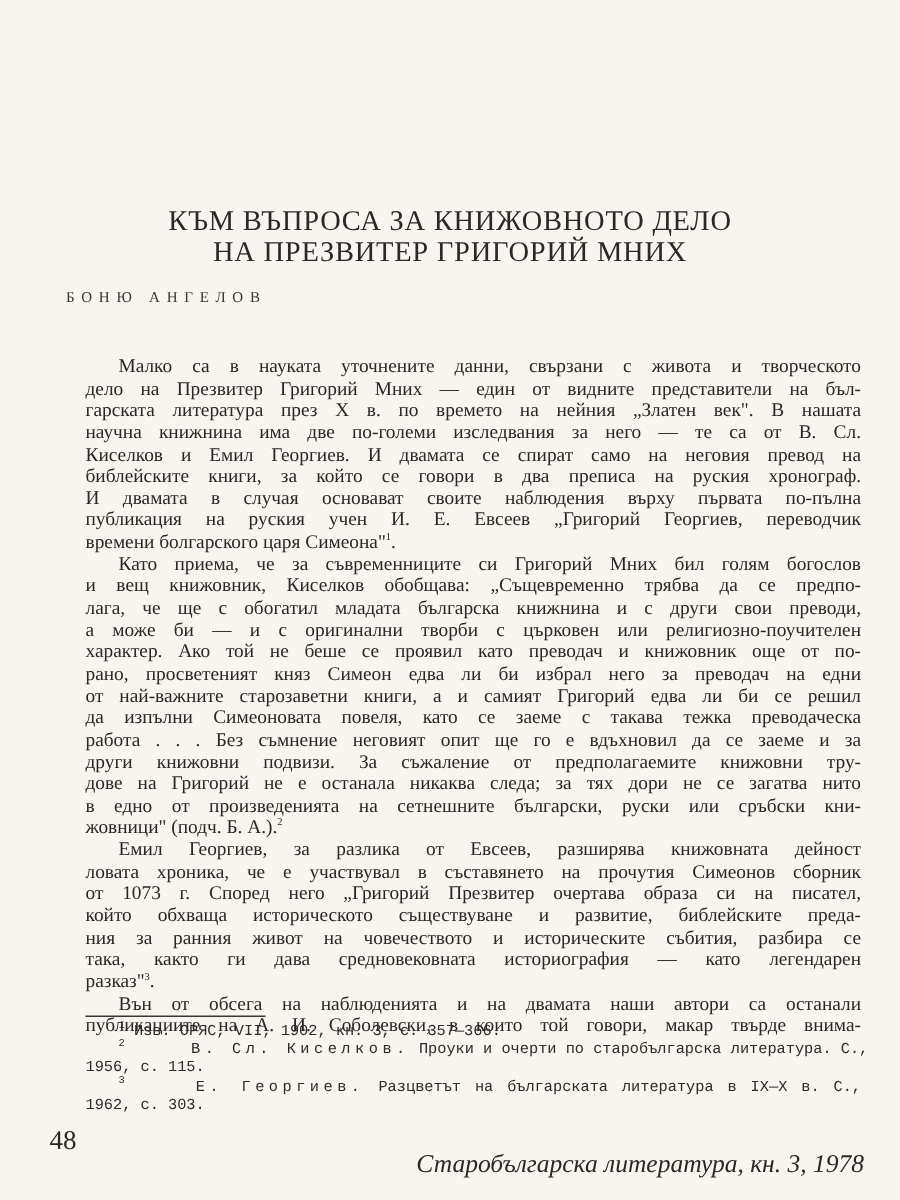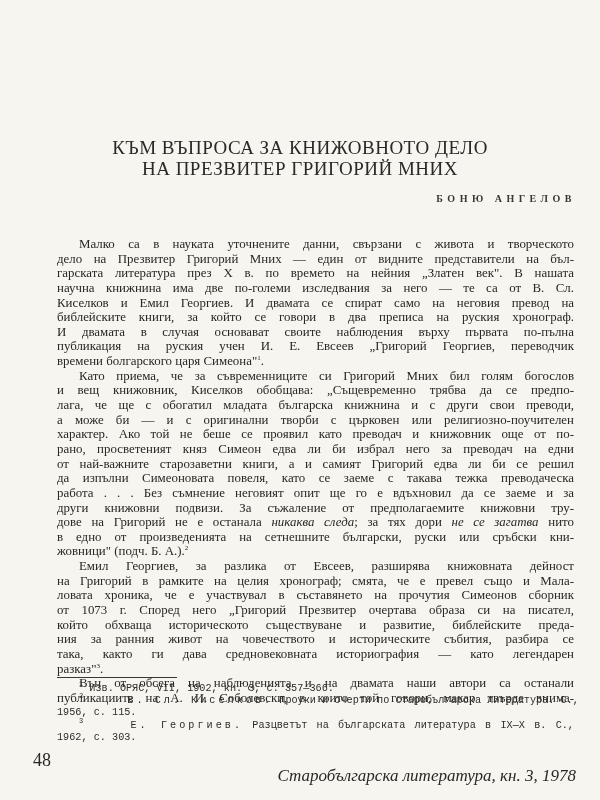--- a/index.html
+++ b/index.html
@@ -13,35 +13,35 @@
   .page { position: absolute; left: 0; top: 0; width: 600px; height: 800px; }
   .title {
     position: absolute; left: 40px; width: 520px; top: 137px;
     text-align: center;
     font-family: "Liberation Serif", serif;
     font-size: 19px; line-height: 21px; letter-spacing: 0.5px;
     color: #2b2826;
   }
   .title div { white-space: nowrap; }
   .author {
-    position: absolute; left: 56px; width: 520px; top: 193px;
-    text-align: right;
+    position: absolute; left: 44px; width: 520px; top: 193px;
+    text-align: left;
     font-family: "Liberation Serif", serif;
-    font-size: 10px; letter-spacing: 4.5px; color: #3a3633; font-weight: bold;
+    font-size: 10px; letter-spacing: 4.5px; color: #3a3633;
   }
   .body-text {
     position: absolute; left: 57px; width: 517px; top: 237px;
     font-family: "Liberation Serif", serif;
     font-size: 12.9px; line-height: 14.65px;
     text-align: justify;
   }
   .body-text .line { display: block; white-space: nowrap; text-align-last: justify; height: 14.65px; }
   .body-text .line.last { text-align-last: left; }
   .body-text .line.indent { padding-left: 22px; }
-  .italic { font-style: italic; }
+  .italic { }
   .rule {
     position: absolute; left: 57px; top: 677px; width: 120px; height: 1px; background: #3a3633;
   }
   .footnotes {
     position: absolute; left: 57px; width: 517px; top: 683px;
     font-family: Liberation Mono, monospace;
     font-size: 10.2px; line-height: 12.2px; color: #2f2b29;
   }
   .footnotes .fline { display: block; white-space: nowrap; height: 12.2px; }
   .footnotes .fline.justify { text-align: justify; text-align-last: justify; }
@@ -86,21 +86,20 @@
     <span class="line">характер. Ако той не беше се проявил като преводач и книжовник още от по-</span>
     <span class="line">рано, просветеният княз Симеон  едва  ли би избрал него за преводач на едни</span>
     <span class="line">от най-важните старозаветни книги, а и самият Григорий едва ли би се решил</span>
     <span class="line">да изпълни Симеоновата повеля, като се заеме с такава тежка преводаческа</span>
     <span class="line">работа . . . Без съмнение  неговият опит ще го е вдъхновил да се заеме и за</span>
     <span class="line">други книжовни подвизи. За съжаление от предполагаемите книжовни тру-</span>
     <span class="line"><span>дове на Григорий не е останала</span> <span class="italic">никаква следа</span><span>; за тях дори</span> <span class="italic">не се загатва</span> <span>нито</span></span>
     <span class="line">в едно от произведенията на сетнешните български, руски или сръбски кни-</span>
     <span class="line last"><span>жовници" (подч. Б. А.).</span><sup>2</sup></span>
     <span class="line indent">Емил Георгиев, за разлика от Евсеев, разширява книжовната дейност</span>
-    <span class="line">на Григорий в рамките на целия хронограф; смята, че е превел също и Мала-</span>
     <span class="line">ловата хроника, че е участвувал в съставянето на прочутия Симеонов сборник</span>
     <span class="line">от 1073 г. Според него „Григорий Презвитер очертава образа си на писател,</span>
     <span class="line">който обхваща историческото съществуване и развитие, библейските преда-</span>
     <span class="line">ния за ранния живот на човечеството и историческите събития, разбира се</span>
     <span class="line">така, както  ги дава  средновековната   историография — като   легендарен</span>
     <span class="line last"><span>разказ"</span><sup>3</sup>.</span>
     <span class="line indent">Вън от обсега на наблюденията и на двамата наши автори са останали</span>
     <span class="line">публикациите на А. И. Соболевски, в които той говори, макар твърде внима-</span>
   </div>
 

